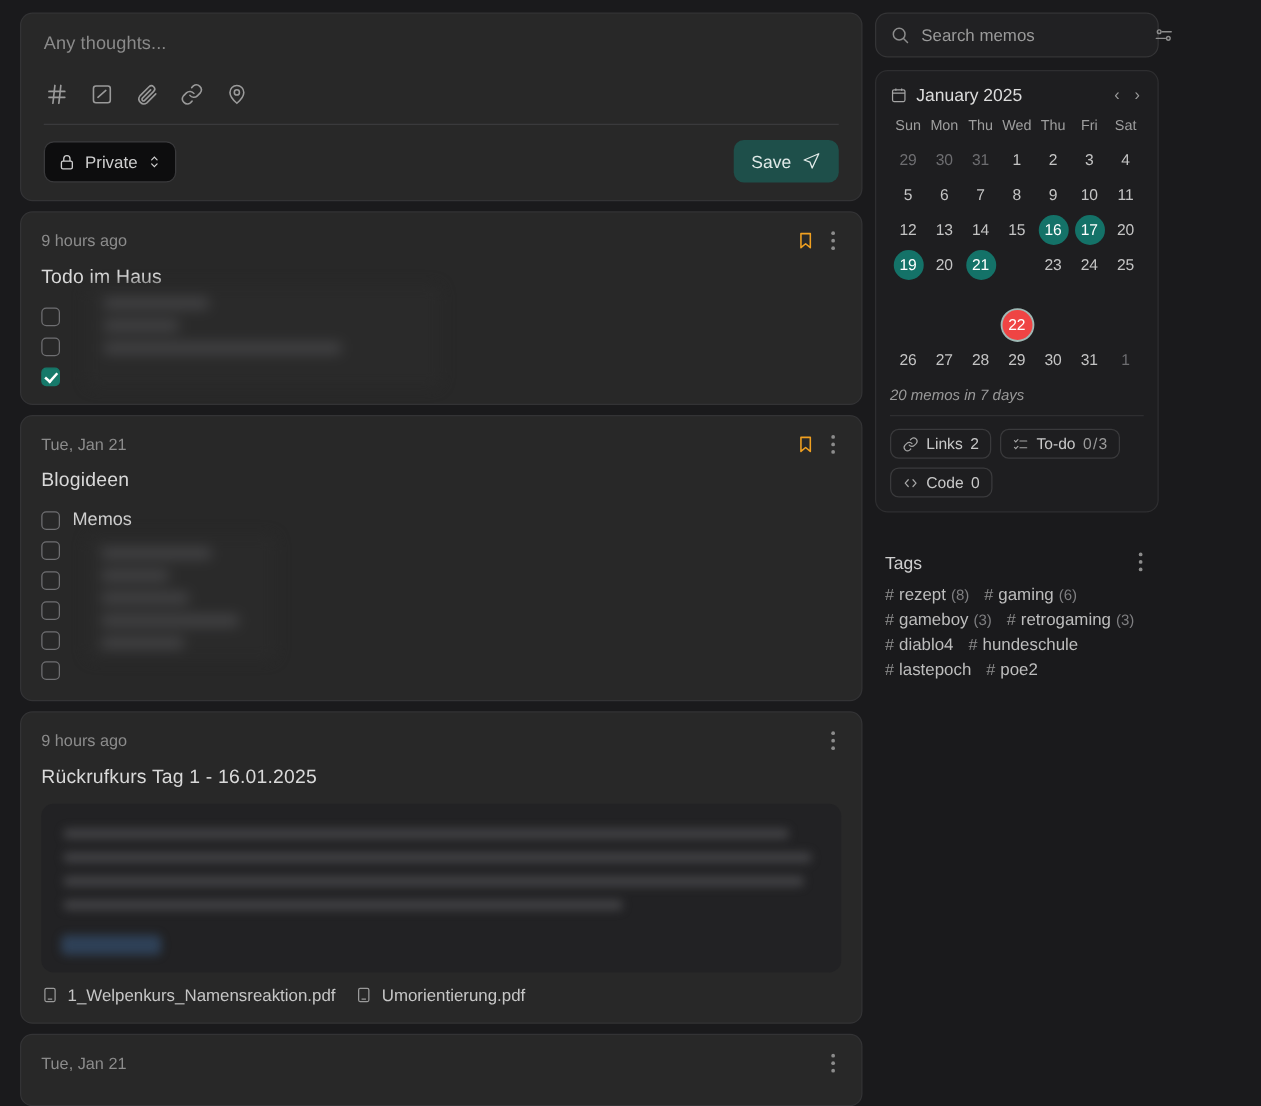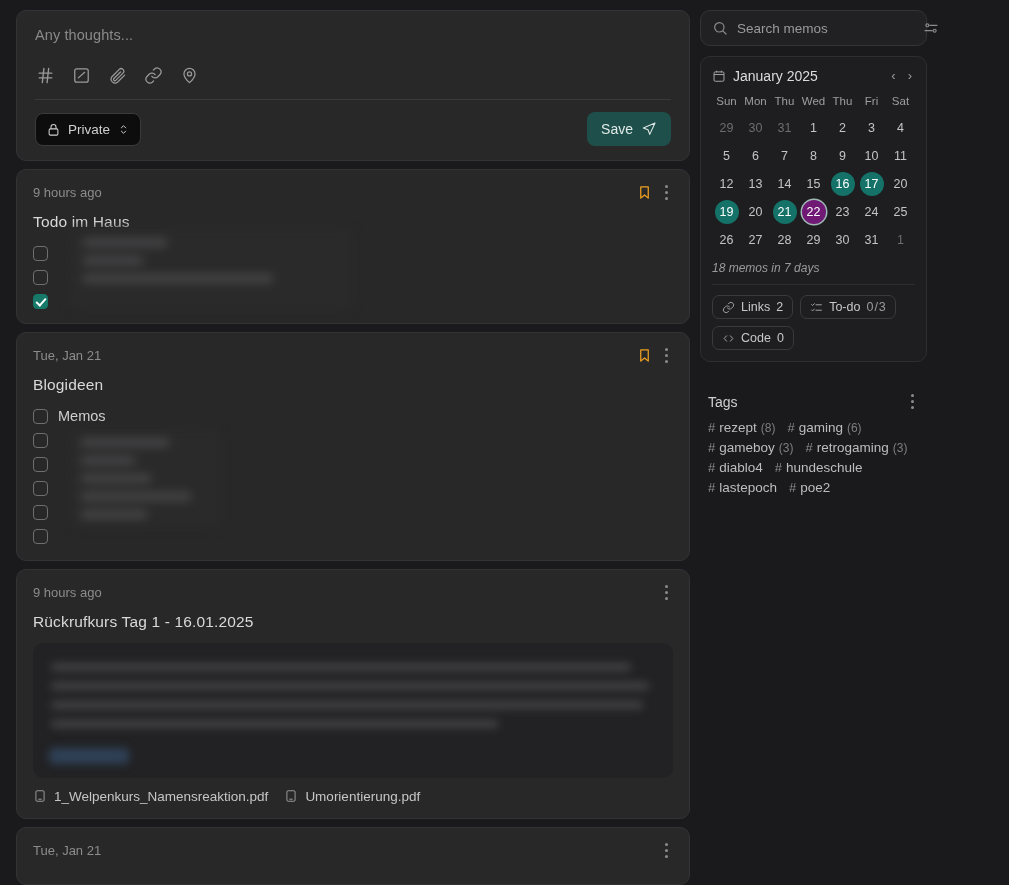--- a/index.html
+++ b/index.html
@@ -113,21 +113,21 @@
   .cal-nav span { color: #9a9a9a; cursor: pointer; font-size: 13px; line-height: 1; padding: 2px 3px; }
   .cal-grid { display: grid; grid-template-columns: repeat(7, 1fr); row-gap: 4px; text-align: center; }
   .dow { font-size: 11.5px; color: #9e9e9e; padding: 2px 0 5px 0; }
   .day {
     font-size: 12.5px; color: #c4c4c4; height: 24px; width: 24px;
     display: flex; align-items: center; justify-content: center;
     margin: 0 auto; border-radius: 50%; cursor: pointer;
   }
   .day.muted { color: #6d6d70; }
   .day.active { background: #147268; color: #ffffff; }
-  .day.today { background: #701a75; color: #ffffff; box-shadow: 0 0 0 1.5px #9fb9b5; }
+  .day.today { background: #ef4444; color: #ffffff; box-shadow: 0 0 0 1.5px #9fb9b5; margin-top: 48px; }
   .cal-foot { font-size: 12px; color: #9a9a9a; font-style: italic; margin-top: 9px; }
   .cal-sep { height: 1px; background: #2e2e30; margin: 9px 0 10px 0; }
   .stat-row { display: flex; flex-wrap: wrap; gap: 7px; }
   .stat {
     display: flex; align-items: center; gap: 6px;
     border: 1px solid #3a3a3c; border-radius: 7px;
     padding: 4px 9px; font-size: 12.5px; color: #c8c8c8; cursor: pointer;
   }
   .stat svg { width: 13px; height: 13px; color: #a5a5a5; flex: none; }
   .frac { color: #9a9a9a; }
@@ -415,21 +415,21 @@
           <div class="day">24</div>
           <div class="day">25</div>
           <div class="day">26</div>
           <div class="day">27</div>
           <div class="day">28</div>
           <div class="day">29</div>
           <div class="day">30</div>
           <div class="day">31</div>
           <div class="day muted">1</div>
         </div>
-      <div class="cal-foot">18 memos in 7 days</div>
+      <div class="cal-foot">20 memos in 7 days</div>
       <div class="cal-sep"></div>
       <div class="stat-row">
         <span class="stat">
           <svg viewBox="0 0 24 24" fill="none" stroke="currentColor" stroke-width="1.8" stroke-linecap="round">
               <path d="M10 13a5 5 0 0 0 7.5.5l3-3a5 5 0 0 0-7-7l-1.7 1.7"></path>
               <path d="M14 11a5 5 0 0 0-7.5-.5l-3 3a5 5 0 0 0 7 7l1.7-1.7"></path>
             </svg>
           <span>Links</span>
           <span>2</span>
         </span>

